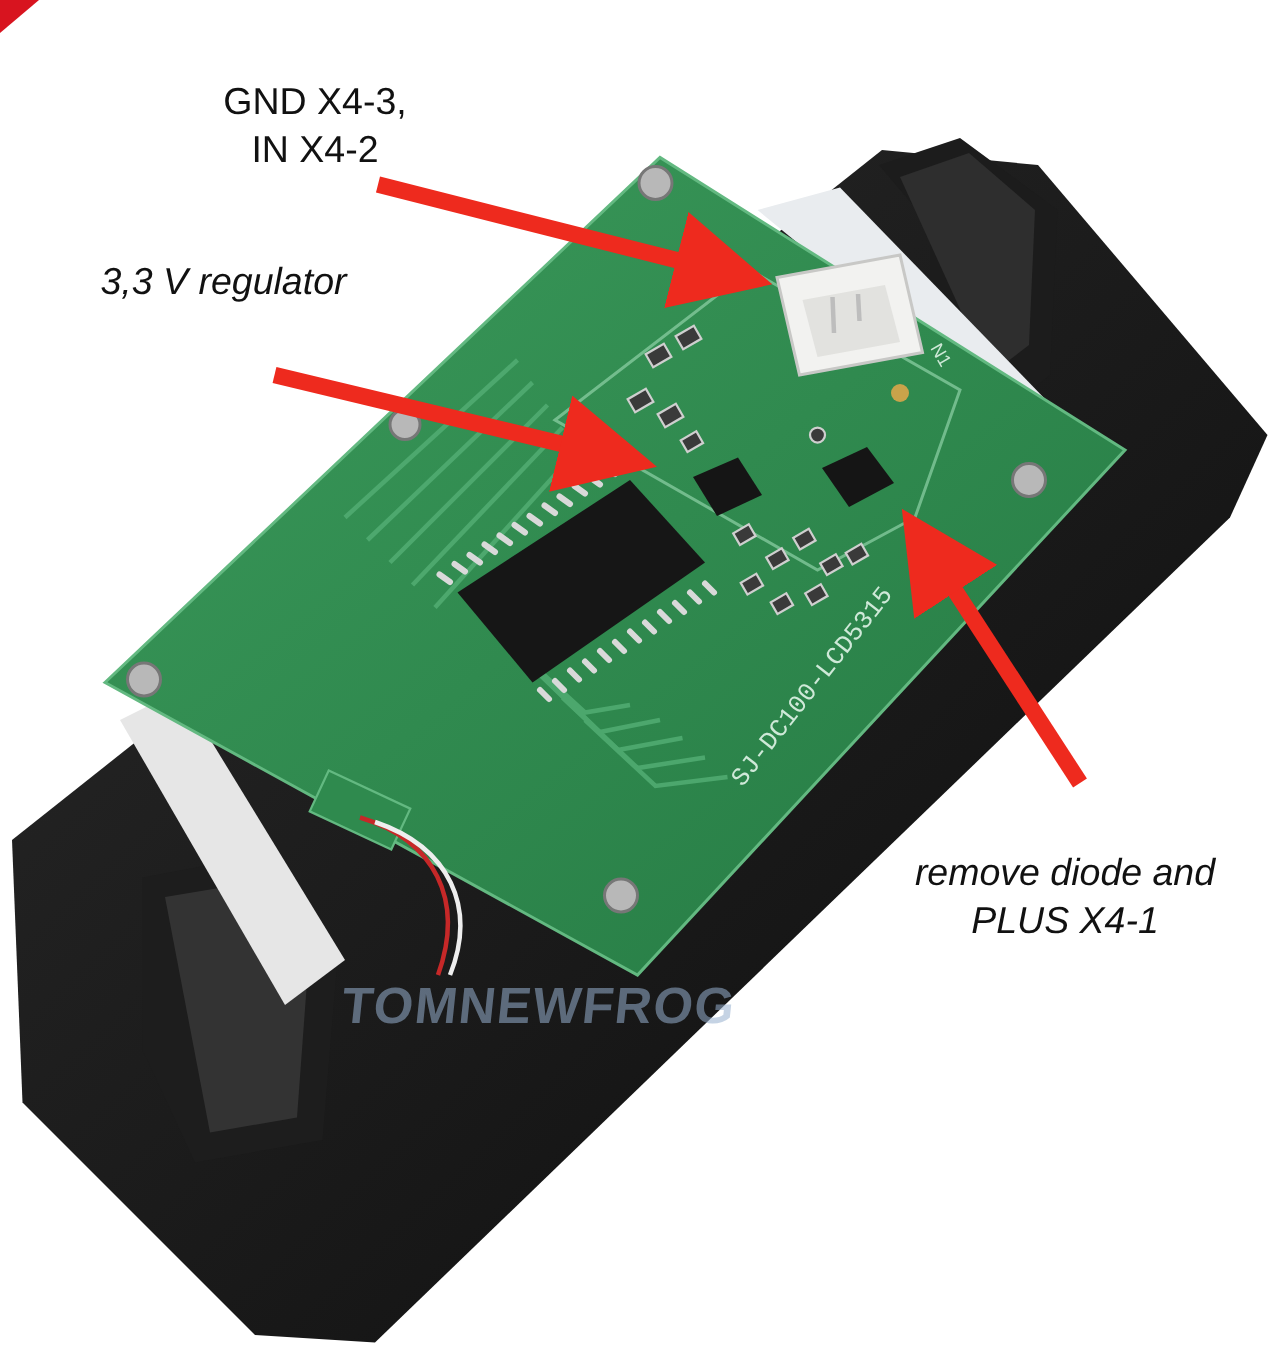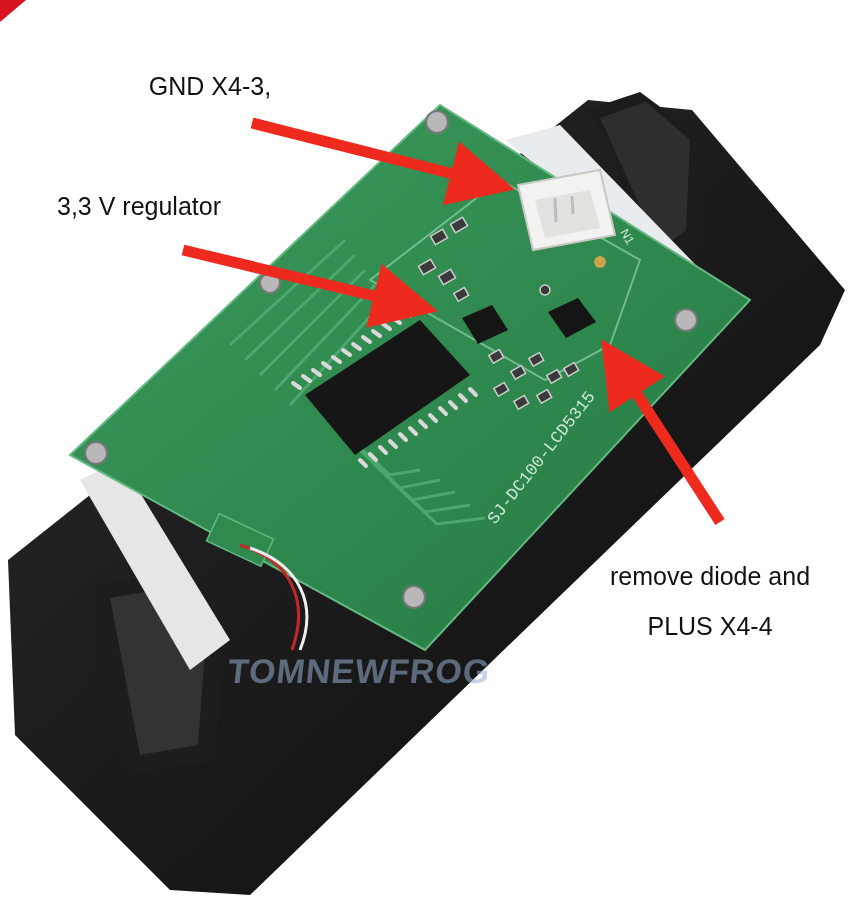--- a/index.html
+++ b/index.html
@@ -2,24 +2,24 @@
 <html><head>
   <meta charset="utf-8">
   <style>
     html, body { margin: 0; padding: 0; background: #ffffff; }
     body { width: 852px; height: 902px; position: relative; overflow: hidden;
            font-family: "Liberation Sans", sans-serif; }
     .stage { position: absolute; left: 0; top: 0; width: 852px; height: 902px; }
     svg.photo { position: absolute; left: 0; top: 0; }
     .callout { position: absolute; color: #111111; font-size: 25px; line-height: 32px;
                text-align: center; white-space: nowrap; }
-    .callout span { display: block; margin-top: 18px; }
+    .callout span { display: block; }
     #c-gnd { left: 120px; top: 52px; width: 180px; }
-    #c-reg { left: 34px;  top: 172px; width: 210px; }
-    #c-diode { left: 590px; top: 542px; width: 240px; }
+    #c-reg { left: 44px;  top: 172px; width: 210px; font-style: italic; }
+    #c-diode { left: 590px; top: 566px; width: 240px; font-style: italic; }
     .watermark { position: absolute; left: 228px; top: 652px; font-size: 34px; font-weight: bold;
                  letter-spacing: 1px; color: rgba(150,175,205,0.55);
                  transform: skewX(-6deg); }
   </style>
 </head>
 <body>
 
 <div class="stage">
 
   <svg class="photo" width="852" height="902" viewBox="0 0 852 902">
@@ -149,24 +149,25 @@
       <line x1="252" y1="123" x2="485" y2="182" marker-end="url(#ah)"></line>
       <line x1="183" y1="250" x2="408" y2="304" marker-end="url(#ah)"></line>
       <line x1="720" y1="522" x2="618" y2="365" marker-end="url(#ah)"></line>
     </g>
   </svg>
 
   <div class="watermark">TOMNEWFROG</div>
 
   <div class="callout" id="c-gnd">
     <span>GND X4-3,</span>
+    <span>IN X4-2</span>
   </div>
 
   <div class="callout" id="c-reg">
     <span>3,3 V regulator</span>
   </div>
 
   <div class="callout" id="c-diode">
     <span>remove diode and</span>
-    <span>PLUS X4-4</span>
+    <span>PLUS X4-1</span>
   </div>
 
 </div>
 
 </body></html>

